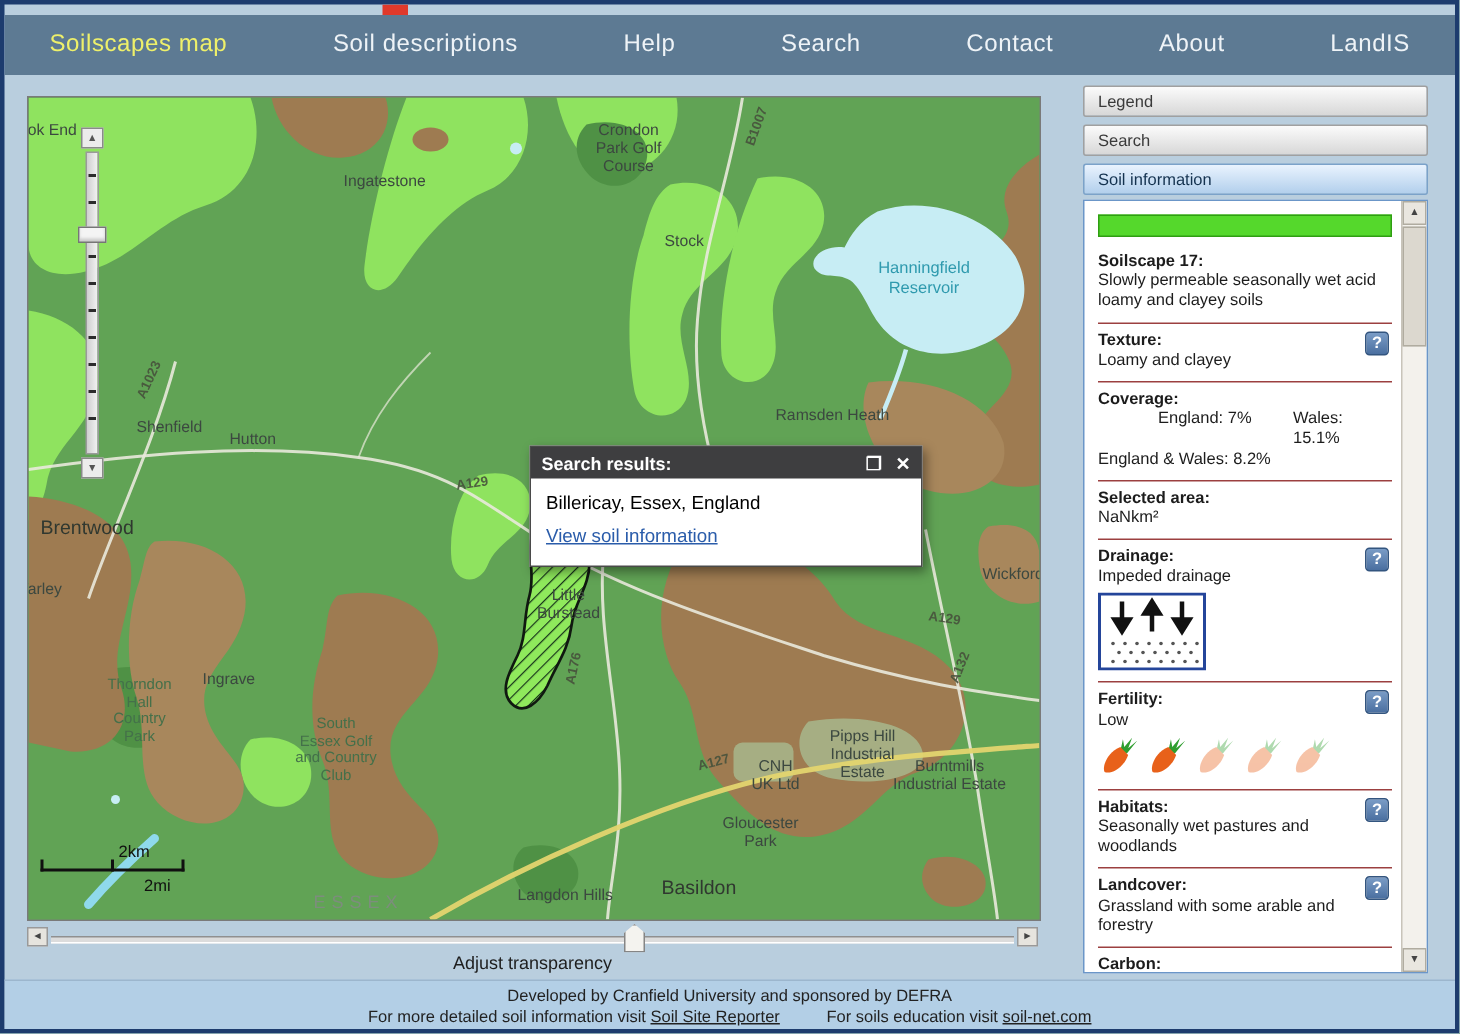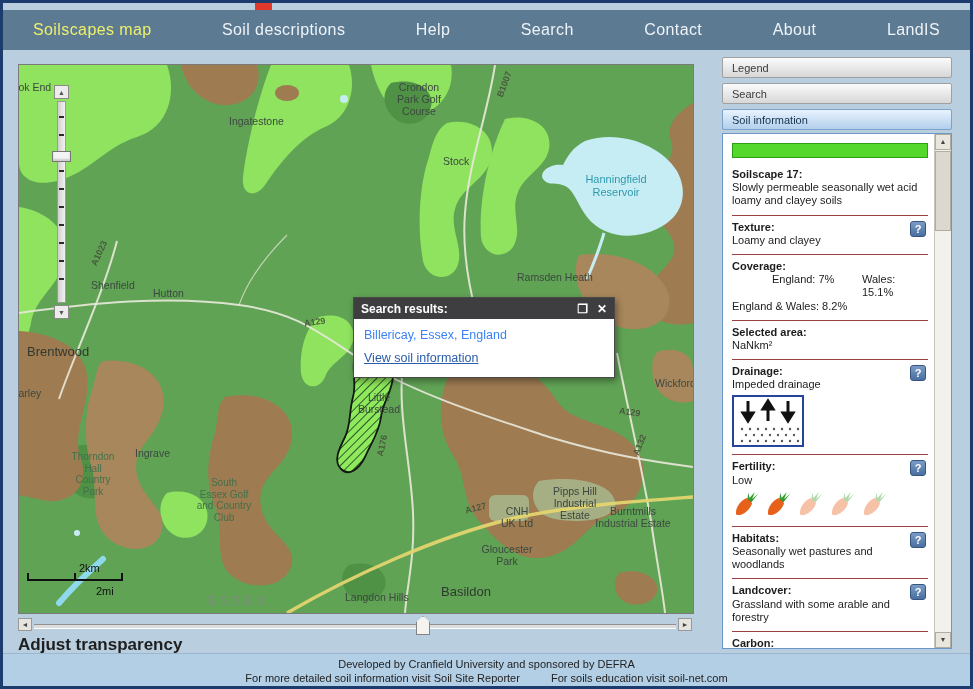--- a/index.html
+++ b/index.html
@@ -36,31 +36,31 @@
   .scale-tick{position:absolute;top:12px;width:2px;height:8px;background:#101010;}
   .scale-km{position:absolute;left:52px;top:1px;}
   .scale-mi{position:absolute;left:58px;top:24px;margin-left:11px;}
 
   
   .popup{position:absolute;left:334px;top:232px;width:260px;background:#fff;border:1px solid #4a4a4a;box-shadow:2px 3px 7px rgba(0,0,0,.4);}
   .popup-header{height:21px;background:#3e3e40;color:#fff;font-size:12px;font-weight:bold;display:flex;align-items:center;padding:0 7px;}
   .popup-title{flex:1;}
   .popup-ico{color:#fff;font-size:12px;margin-left:9px;cursor:pointer;line-height:1;}
   .popup-body{padding:9px 10px 11px;}
-  .popup-result{font-size:12.5px;color:#3b82f6;margin-bottom:6px;}
+  .popup-result{font-size:12.5px;color:#000000;margin-bottom:6px;}
   .popup-link{font-size:12.5px;color:#2a5caa;text-decoration:underline;cursor:pointer;display:inline-block;}
 
   
   .transparency{position:absolute;left:15px;top:612px;width:674px;height:36px;}
   .tr-btn{position:absolute;top:3px;width:14px;height:13px;background:#e6e4de;border:1px solid #999;font-size:7px;line-height:11px;text-align:center;color:#444;box-sizing:border-box;cursor:pointer;}
   .tr-btn.left{left:0;}
   .tr-btn.right{right:0;}
   .tr-track{position:absolute;left:16px;right:16px;top:9px;height:3px;background:#dcdcdc;border-top:1px solid #909090;border-bottom:1px solid #fff;cursor:pointer;}
   .tr-thumb{position:absolute;left:398px;top:1px;width:12px;height:17px;background:#f4f3ef;border:1px solid #858585;clip-path:polygon(50% 0,100% 32%,100% 100%,0 100%,0 32%);cursor:grab;}
-  .tr-label{position:absolute;top:20px;width:100%;text-align:left;font-size:17px;color:#1e1e1e;font-weight:bold;}
+  .tr-label{position:absolute;top:20px;width:100%;text-align:center;font-size:12px;color:#1e1e1e;}
 
   
   .sidebar{position:absolute;left:719px;top:54px;width:230px;height:592px;}
   .acc-header{height:21px;background:linear-gradient(#fbfbfb,#d7d7d7);border:1px solid #a0a0a0;font-size:11px;color:#3a3a3a;line-height:20px;padding-left:9px;margin-bottom:5px;box-sizing:border-box;border-radius:2px;cursor:pointer;}
   .acc-header.active{background:linear-gradient(#e9f3fe,#b2cfec);border-color:#7ba2c9;color:#14324f;}
   .panel-content{position:absolute;top:76px;left:0;right:0;bottom:0;background:#fff;border:1px solid #6b96c8;overflow:hidden;box-sizing:border-box;}
   .pc-body{position:absolute;top:0;left:0;right:17px;bottom:0;padding:9px 6px 0 9px;font-size:11px;color:#1c1c1c;line-height:1.2;}
   .swatch{height:13px;background:#55d82c;border:1px solid #2f9e12;margin-bottom:8px;}
   .section{position:relative;padding:2px 0 4px;}
   .section .lbl{font-weight:bold;}
@@ -76,21 +76,21 @@
   
   .pc-scroll{position:absolute;top:0;right:0;bottom:0;width:17px;background:#f3f1ec;border-left:1px solid #c8c4ba;box-sizing:border-box;}
   .sb-btn{position:absolute;left:0;width:16px;height:16px;background:#e9e6df;border:1px solid #b0aca0;font-size:7px;text-align:center;line-height:14px;color:#444;box-sizing:border-box;cursor:pointer;}
   .sb-btn.up{top:0;}
   .sb-btn.down{bottom:0;}
   .sb-thumb{position:absolute;left:0;top:17px;width:16px;height:80px;background:#dcd8cf;border:1px solid #b0aca0;box-sizing:border-box;cursor:grab;}
 
   
   .app-footer{position:absolute;left:0;right:0;bottom:0;height:33px;background:#b3cfe6;border-top:1px solid #9cb6cd;text-align:center;font-size:11px;color:#222;padding-top:3px;box-sizing:border-box;}
   .app-footer div{line-height:14px;}
-  .footer-link{cursor:pointer;}
+  .footer-link{text-decoration:underline;cursor:pointer;}
   .foot-gap{margin-left:28px;}
 </style>
 </head>
 <body>
 
 <div class="window">
   <div class="red-frag"></div>
 
   <nav class="navbar">
     <span class="nav-item active">Soilscapes map</span>

